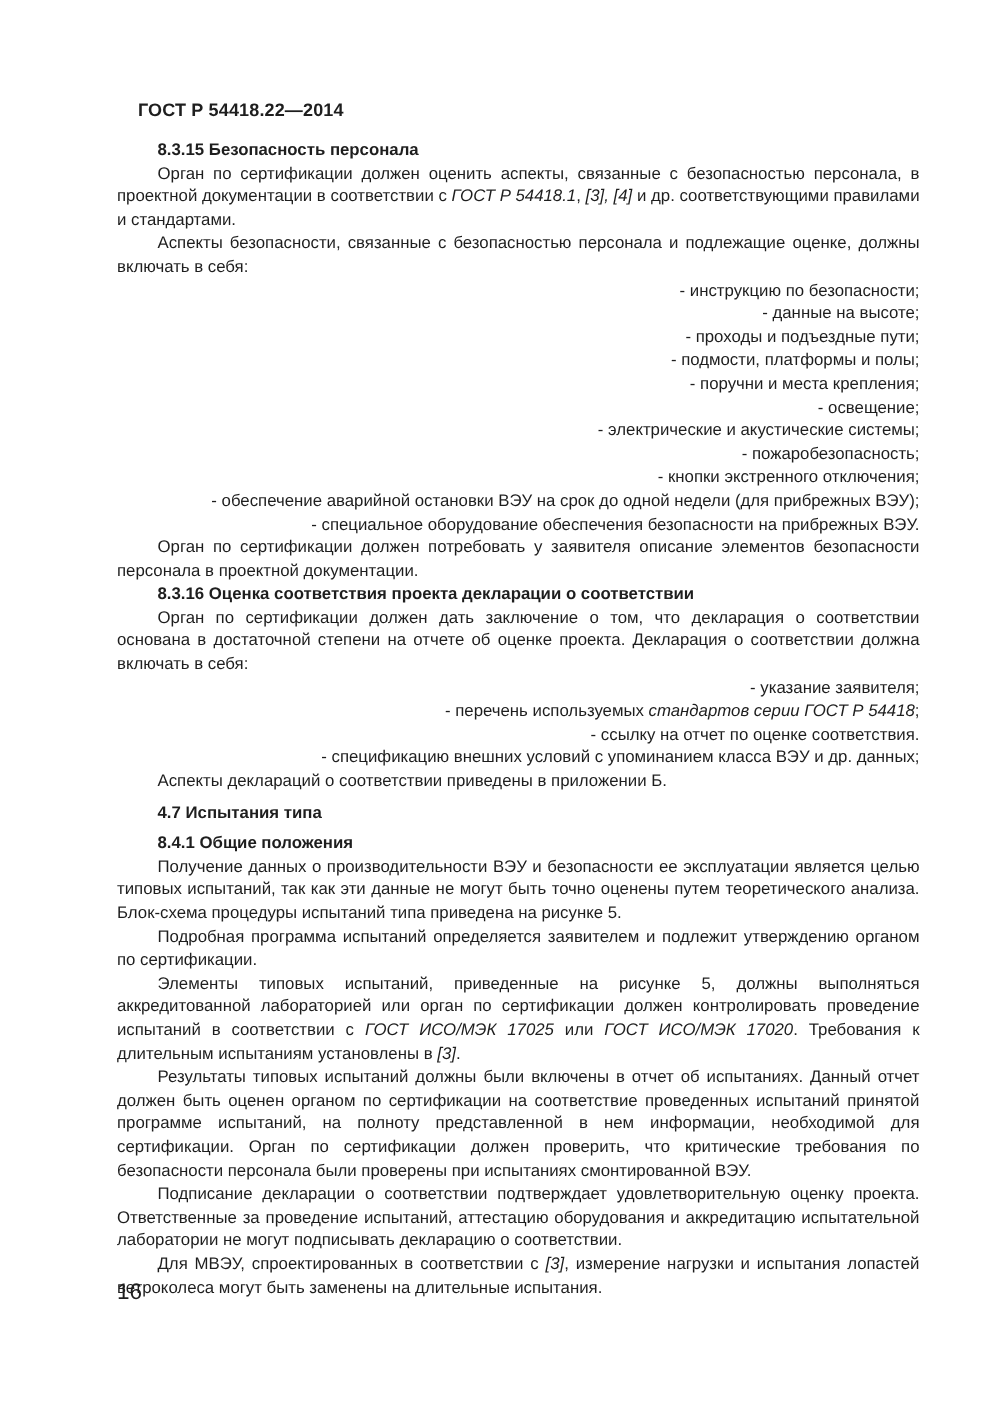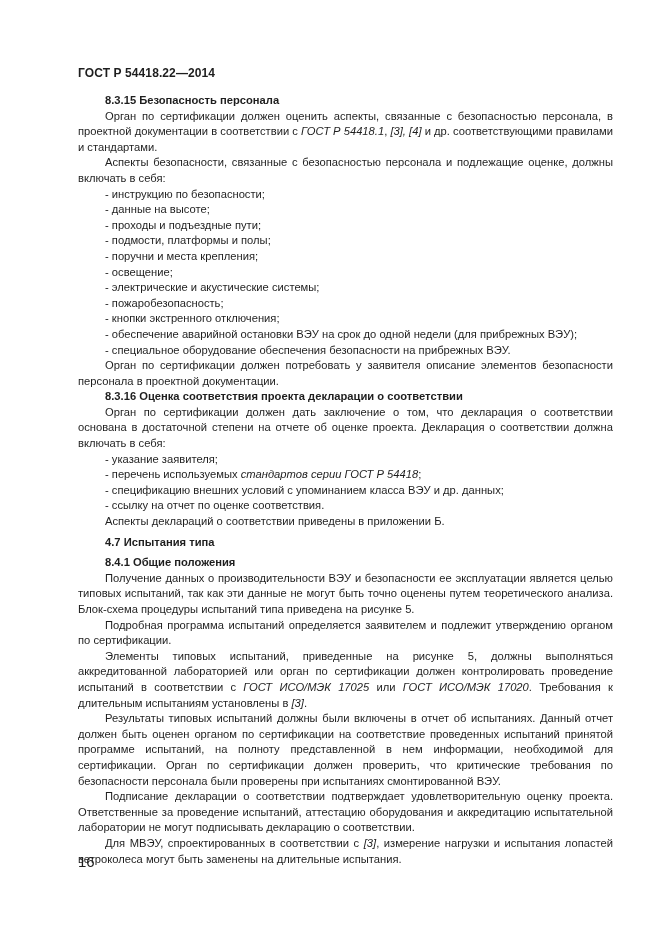--- a/index.html
+++ b/index.html
@@ -1,33 +1,33 @@
 <!DOCTYPE html>
 <html><head>
 <meta charset="utf-8">
 <style>
   html, body { margin: 0; padding: 0; }
   body {
     width: 661px; height: 936px; background: #ffffff; position: relative; overflow: hidden;
     font-family: "Liberation Sans", sans-serif; color: #1e1e1e;
   }
   .page-header {
-    position: absolute; left: 78px; top: 66px;
+    position: absolute; left: 92px; top: 66px;
     font-size: 12px; font-weight: bold; letter-spacing: 0.1px;
   }
   .content {
     position: absolute; left: 78px; top: 93px; width: 535px;
     font-size: 11.2px; line-height: 15.6px;
   }
   .content p { margin: 0; text-align: justify; }
   .ind { text-indent: 27px; }
   .h { font-weight: bold; padding-left: 27px; }
   .h.gap { margin-top: 5px; }
   ul.dash { list-style: none; margin: 0; padding: 0 0 0 27px; }
-  ul.dash li { margin: 0; }
+  ul.dash li { margin: 0; text-align: right; }
   ul.dash li::before { content: "- "; }
   i { font-style: italic; }
   .page-number {
     position: absolute; left: 78px; top: 853px; font-size: 15px;
   }
 </style>
 </head>
 <body>
 
 <div class="page-header">ГОСТ Р 54418.22—2014</div>
@@ -49,22 +49,22 @@
     <li>обеспечение аварийной остановки ВЭУ на срок до одной недели (для прибрежных ВЭУ);</li>
     <li>специальное оборудование обеспечения безопасности на прибрежных ВЭУ.</li>
   </ul>
   <p class="ind">Орган по сертификации должен потребовать у заявителя описание элементов безопасности персонала в проектной документации.</p>
 
   <p class="h">8.3.16  Оценка соответствия проекта декларации о соответствии</p>
   <p class="ind">Орган по сертификации должен дать заключение о том, что декларация о соответствии основана в достаточной степени на отчете об оценке проекта. Декларация о соответствии должна включать в себя:</p>
   <ul class="dash">
     <li>указание заявителя;</li>
     <li><span>перечень используемых </span><i>стандартов серии ГОСТ Р 54418</i><span>;</span></li>
+    <li>ссылку на отчет по оценке соответствия.</li>
     <li>спецификацию внешних условий с упоминанием класса ВЭУ и др. данных;</li>
-    <li>ссылку на отчет по оценке соответствия.</li>
   </ul>
   <p class="ind">Аспекты деклараций о соответствии приведены в приложении Б.</p>
 
   <p class="h gap">4.7  Испытания типа</p>
   <p class="h gap">8.4.1  Общие положения</p>
   <p class="ind">Получение данных о производительности ВЭУ и безопасности ее эксплуатации является целью типовых испытаний, так как эти данные не могут быть точно оценены путем теоретического анализа. Блок-схема процедуры испытаний типа приведена на рисунке 5.</p>
   <p class="ind">Подробная программа испытаний определяется заявителем и подлежит утверждению органом по сертификации.</p>
   <p class="ind"><span>Элементы типовых испытаний, приведенные на рисунке 5, должны выполняться аккредитованной лабораторией или орган по сертификации должен контролировать проведение испытаний в соответствии с </span><i>ГОСТ ИСО/МЭК 17025</i><span> или </span><i>ГОСТ ИСО/МЭК 17020</i><span>. Требования к длительным испытаниям установлены в </span><i>[3]</i><span>.</span></p>
   <p class="ind">Результаты типовых испытаний должны были включены в отчет об испытаниях. Данный отчет должен быть оценен органом по сертификации на соответствие проведенных испытаний принятой программе испытаний, на полноту представленной в нем информации, необходимой для сертификации. Орган по сертификации должен проверить, что критические требования по безопасности персонала были проверены при испытаниях смонтированной ВЭУ.</p>
   <p class="ind">Подписание декларации о соответствии подтверждает удовлетворительную оценку проекта. Ответственные за проведение испытаний, аттестацию оборудования и аккредитацию испытательной лаборатории не могут подписывать декларацию о соответствии.</p>

